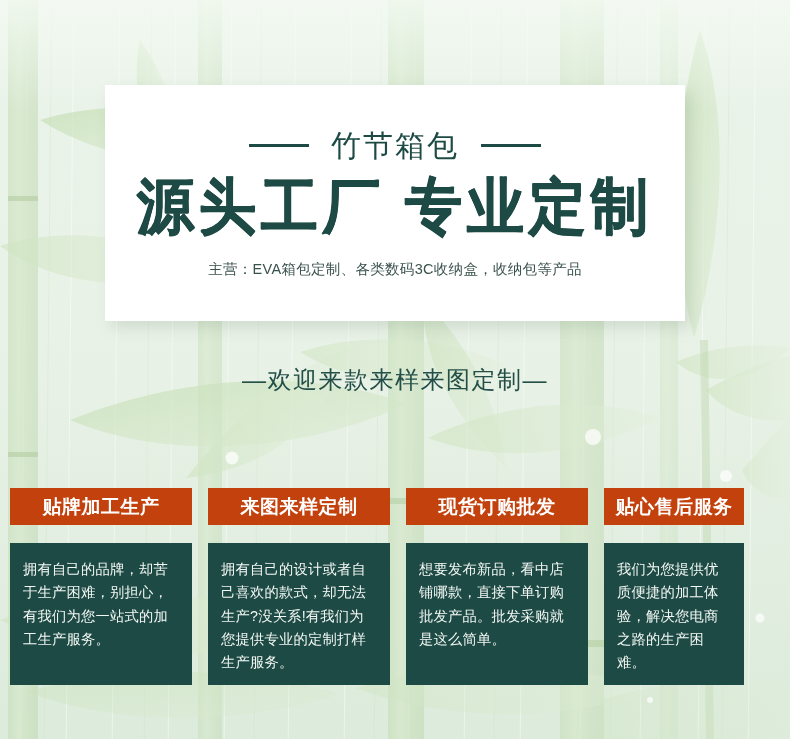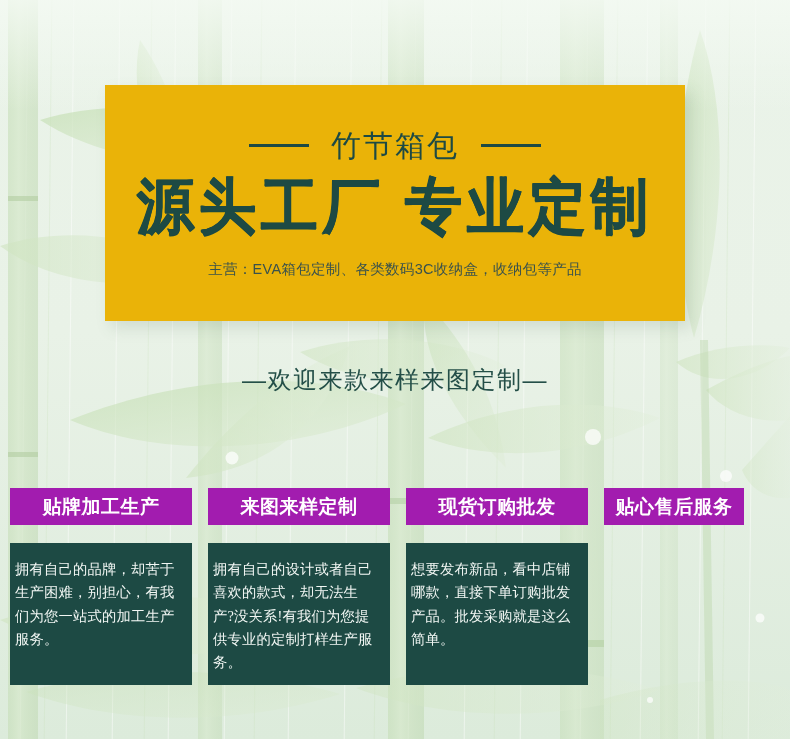--- a/index.html
+++ b/index.html
@@ -12,21 +12,21 @@
   }
 
   
   #bg-stage { position:absolute; inset:0; overflow:hidden; }
   #bg-svg { position:absolute; inset:0; width:790px; height:739px; display:block; }
 
   
   #hero-panel {
     position:absolute;
     left:105px; top:85px; width:580px; height:236px;
-    background:#eab308;
+    background:#ffffff;
     box-shadow:6px 7px 14px rgba(90,120,95,.17);
     padding-left:48px;
   }
   #hero-inner {
     position:absolute; inset:0;
     display:flex; flex-direction:column;
     align-items:center; justify-content:center;
   }
 
   
@@ -81,36 +81,35 @@
     letter-spacing:1.5px;
     color:#244f48;
     font-weight:500;
   }
 
   
   #cards { position:absolute; left:0; top:0; width:790px; height:739px; }
   .card { position:absolute; top:488px; width:182px; }
   .card-head {
     height:37px;
-    background:#a21caf;
+    background:#c2410c;
     display:flex; align-items:center; justify-content:center;
   }
   .card-head-txt {
     color:#ffffff;
     font-size:19px;
     font-weight:700;
     letter-spacing:.5px;
     white-space:nowrap;
   }
   .card-body {
     margin-top:18px;
     height:142px;
     background:#1d4a44;
-    padding:15px 13px 10px 5px;
-    font-family:Liberation Serif, serif;
+    padding:15px 13px 10px 13px;
   }
   .card-body-txt {
     color:#f2f7f4;
     font-size:14.3px;
     line-height:1.63;
     letter-spacing:.2px;
     display:block;
   }
 </style>
 </head>
@@ -277,15 +276,18 @@
     </div>
     <div class="card-body">
       <span class="card-body-txt">拥有自己的设计或者自己喜欢的款式，却无法生产?没关系!有我们为您提供专业的定制打样生产服务。</span>
     </div>
   </div>
 
   <div class="card" style="left:604px;width:140px;">
     <div class="card-head">
       <span class="card-head-txt">贴心售后服务</span>
     </div>
+    <div class="card-body">
+      <span class="card-body-txt">我们为您提供优质便捷的加工体验，解决您电商之路的生产困难。</span>
+    </div>
   </div>
 
 </div>
 
 </body></html>

